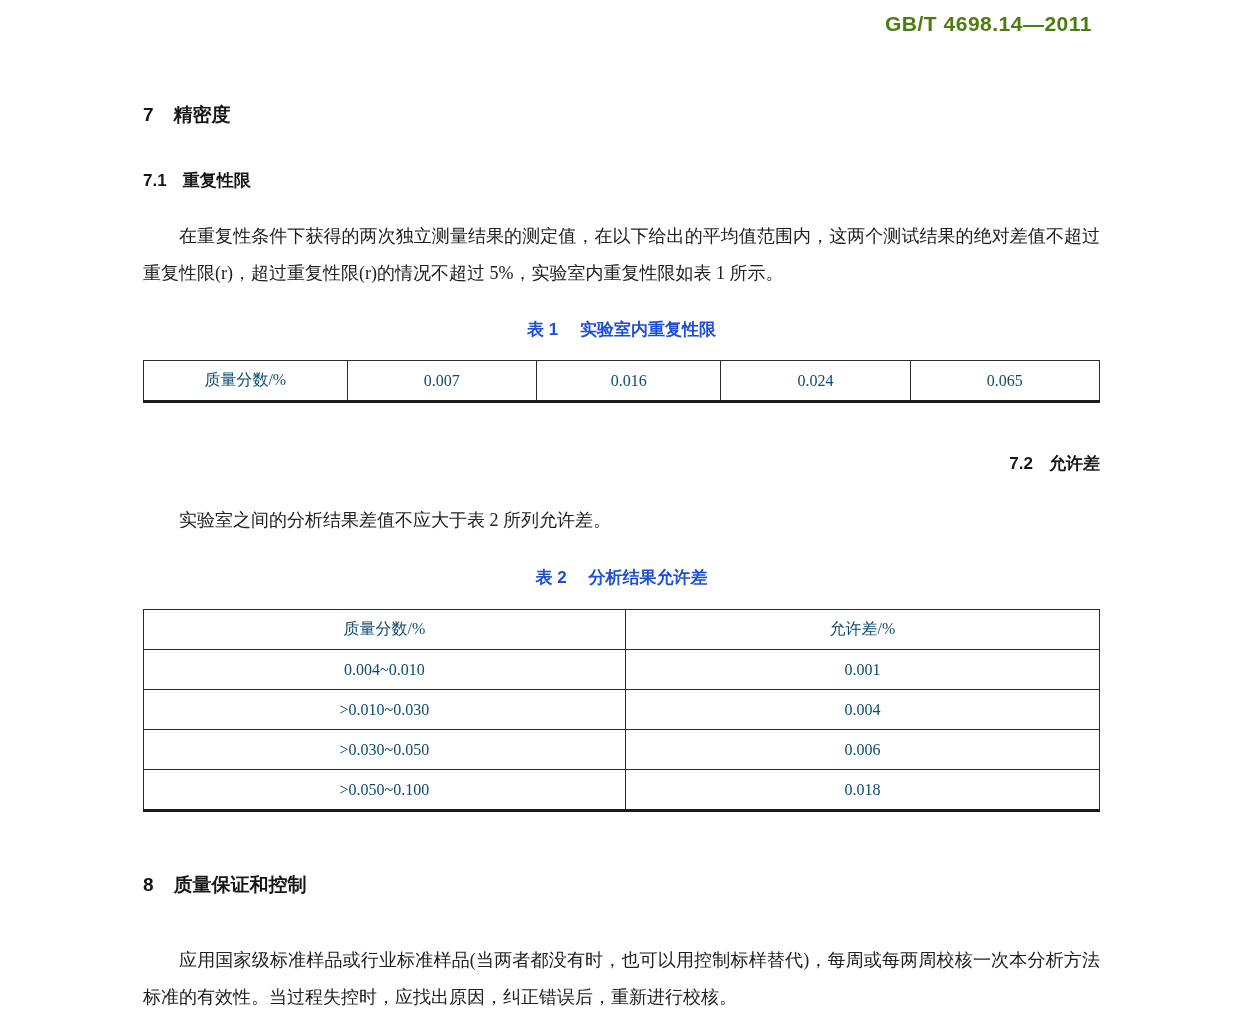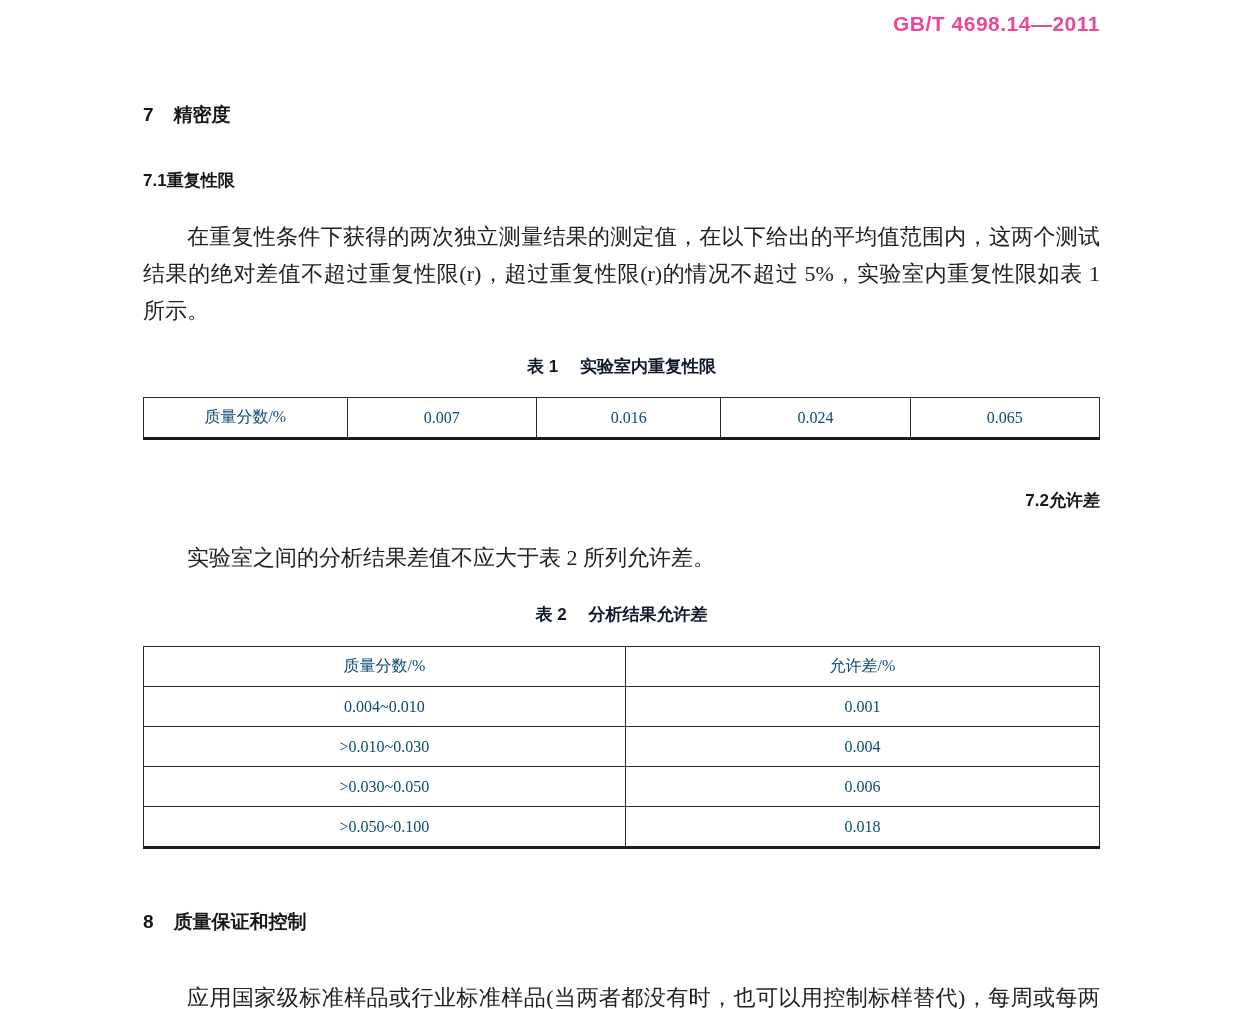--- a/index.html
+++ b/index.html
@@ -12,59 +12,59 @@
     width: 1240px;
     height: 1009px;
     background: #ffffff;
     color: #1c1c1c;
     font-family: "Liberation Serif", serif;
     overflow: hidden;
   }
   .doc-header {
     position: absolute;
     top: 12px;
-    right: 140px;
+    right: 148px;
     font-family: "Liberation Sans", sans-serif;
     font-weight: bold;
     font-size: 21px;
     letter-spacing: 0.5px;
-    color: #ec4899;
+    color: #4d7c0f;
   }
   .content {
     position: absolute;
     left: 143px;
     top: 0;
     width: 957px;
   }
   .heading {
     font-family: "Liberation Sans", sans-serif;
     font-weight: bold;
     color: #161616;
     display: flex;
     align-items: baseline;
   }
   .heading .h-num { flex: 0 0 auto; }
   .h-level1 { font-size: 19px; }
   .h-level1 .h-num { margin-right: 20px; }
   .h-level2 { font-size: 17px; }
-  .h-level2 .h-num { }
+  .h-level2 .h-num { margin-right: 16px; }
   .para {
-    font-size: 22px;
+    font-size: 18px;
     line-height: 37px;
     text-indent: 2em;
     text-align: justify;
     color: #202020;
     margin: 0;
   }
   .table-caption {
     font-family: "Liberation Sans", sans-serif;
     font-weight: bold;
     font-size: 17px;
     text-align: center;
-    color: #0f172a;
+    color: #1d4ed8;
   }
   .table-caption .cap-label { margin-right: 22px; }
   table.std-table {
     width: 100%;
     border-collapse: collapse;
     table-layout: fixed;
   }
   table.std-table td, table.std-table th {
     border: 1px solid #2b2b2b;
     text-align: center;

